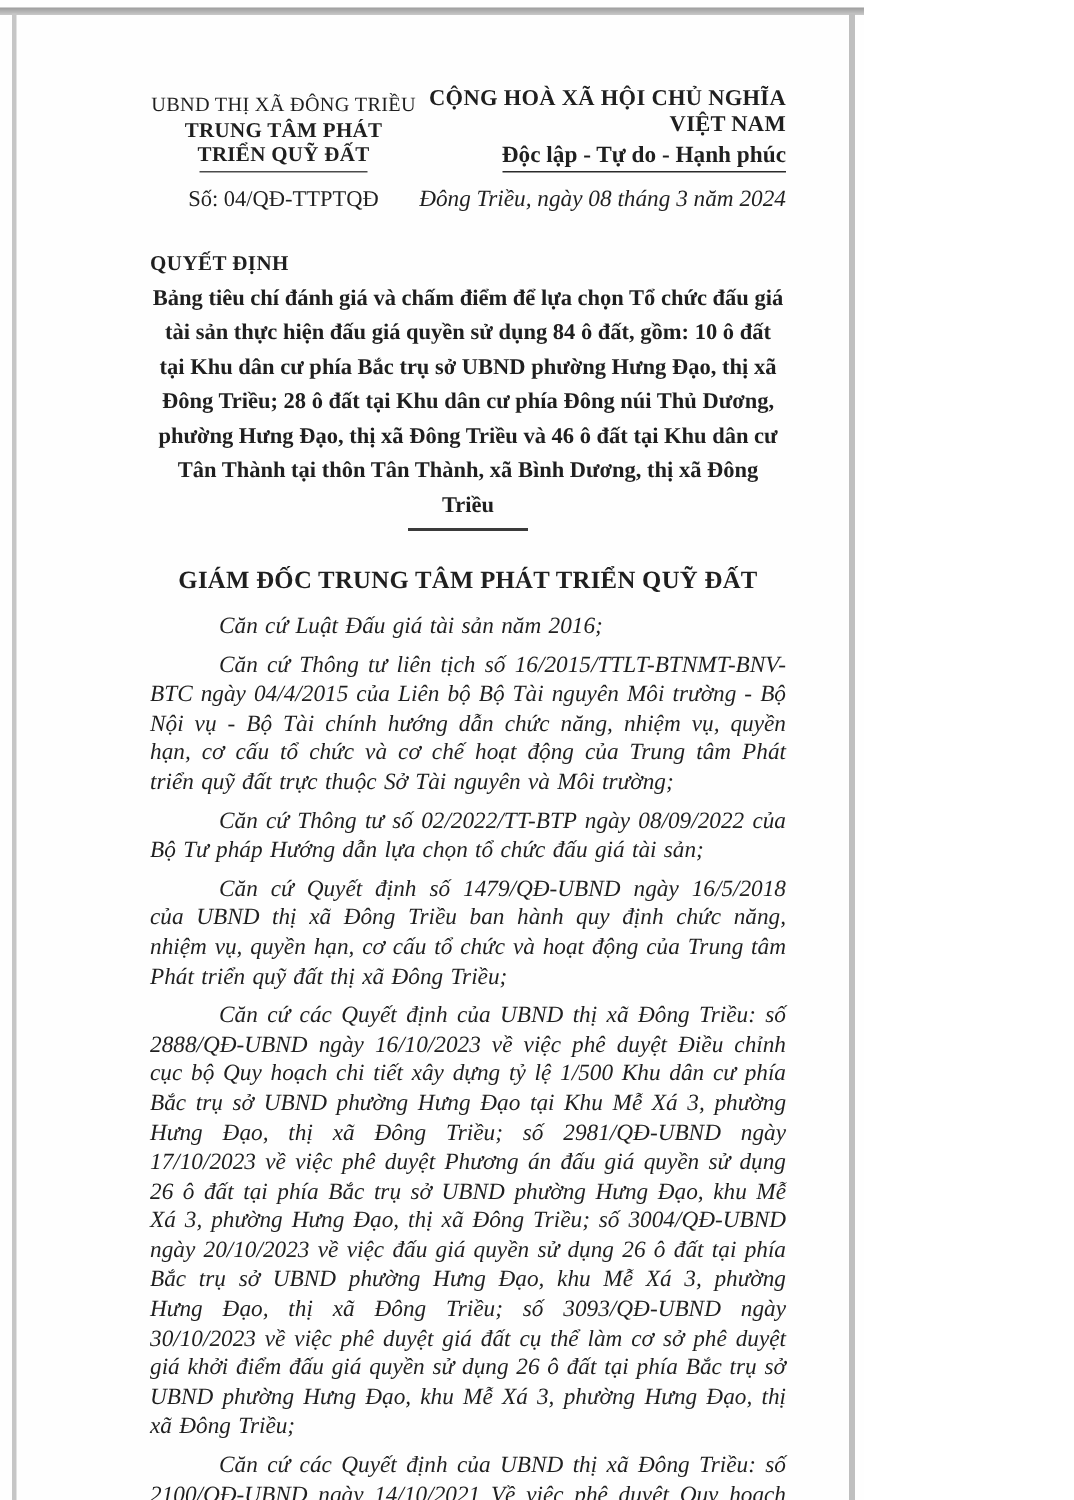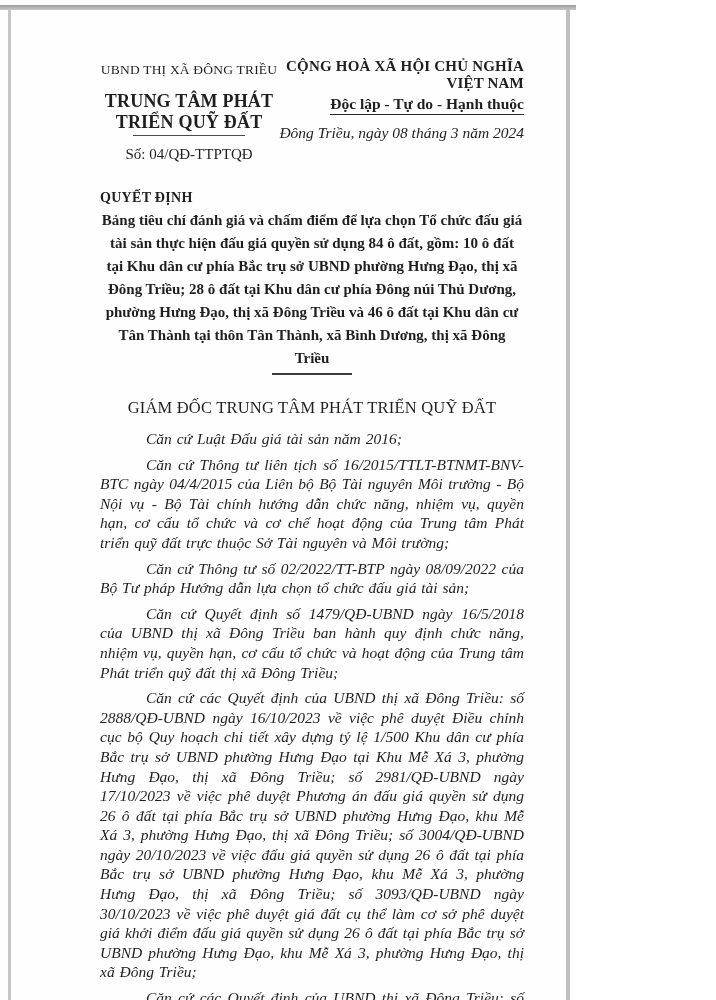--- a/index.html
+++ b/index.html
@@ -33,21 +33,21 @@
     position: absolute;
     left: 100px; right: 52px; top: 58px;
   }
   
   .header { display: flex; width: 100%; }
   .header-left {
     width: 42%; text-align: center; padding-top: 4px;
   }
   .header-right { width: 58%; text-align: right; }
   .org-parent { font-size: 13.5px; letter-spacing: 0.2px; }
-  .org-name { font-size: 18px; font-weight: bold; margin-top: 13px; letter-spacing: 0.2px; }
+  .org-name { font-size: 14px; font-weight: bold; margin-top: 2px; letter-spacing: 0.2px; }
   .org-underline {
     width: 112px; border-bottom: 1.5px solid #4a4a4a; margin: 2px auto 0;
   }
   .doc-number { font-size: 15px; margin-top: 10px; }
   .national-title { font-size: 15px; font-weight: bold; letter-spacing: 0.2px; }
   .motto {
     display: inline-block; font-size: 15.5px; font-weight: bold;
     border-bottom: 1.8px solid #2a2a2a; padding-bottom: 1px; margin-top: 3px;
   }
   .dateline { font-size: 15.5px; font-style: italic; margin-top: 9px; }
@@ -57,21 +57,21 @@
     margin-top: 27px; letter-spacing: 0.3px;
   }
   .subtitle {
     text-align: center; font-size: 15px; font-weight: bold;
     line-height: 23px; margin-top: 3px;
   }
   .subtitle-rule {
     width: 80px; border-bottom: 2px solid #3a3a3a; margin: 3px auto 0;
   }
   .section-heading {
-    text-align: center; font-size: 16.5px; font-weight: normal;
+    text-align: center; font-size: 16.5px; font-weight: bold;
     margin-top: 23px; letter-spacing: 0.2px;
   }
   
   .body-text { margin-top: 11px; }
   .clause {
     font-size: 15.5px; font-style: italic; line-height: 19.6px;
     text-align: justify; text-indent: 46px; margin-top: 6px;
     word-spacing: 1px;
   }
 </style>
@@ -87,21 +87,21 @@
 
     <div class="header">
       <div class="header-left">
         <div class="org-parent">UBND THỊ XÃ ĐÔNG TRIỀU</div>
         <div class="org-name">TRUNG TÂM PHÁT TRIỂN QUỸ ĐẤT</div>
         <div class="org-underline"></div>
         <div class="doc-number">Số: 04/QĐ-TTPTQĐ</div>
       </div>
       <div class="header-right">
         <div class="national-title">CỘNG HOÀ XÃ HỘI CHỦ NGHĨA VIỆT NAM</div>
-        <div><span class="motto">Độc lập - Tự do - Hạnh thuộc</span></div>
+        <div><span class="motto">Độc lập - Tự do - Hạnh phúc</span></div>
         <div class="dateline">Đông Triều, ngày 08 tháng 3 năm 2024</div>
       </div>
     </div>
 
     <div class="title">QUYẾT ĐỊNH</div>
     <div class="subtitle">Bảng tiêu chí đánh giá và chấm điểm để lựa chọn Tổ chức đấu giá tài sản thực hiện đấu giá quyền sử dụng 84 ô đất, gồm: 10 ô đất tại Khu dân cư phía Bắc trụ sở UBND phường Hưng Đạo, thị xã Đông Triều; 28 ô đất tại Khu dân cư phía Đông núi Thủ Dương, phường Hưng Đạo, thị xã Đông Triều và 46 ô đất tại Khu dân cư Tân Thành tại thôn Tân Thành, xã Bình Dương, thị xã Đông Triều</div>
     <div class="subtitle-rule"></div>
 
     <div class="section-heading">GIÁM ĐỐC TRUNG TÂM PHÁT TRIỂN QUỸ ĐẤT</div>
 

